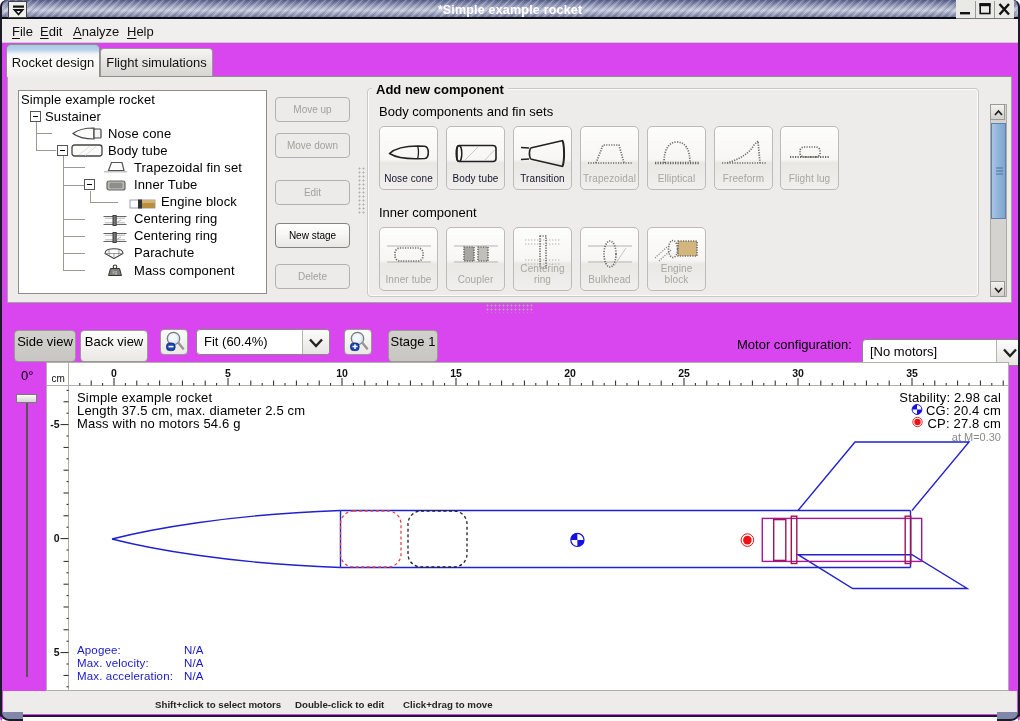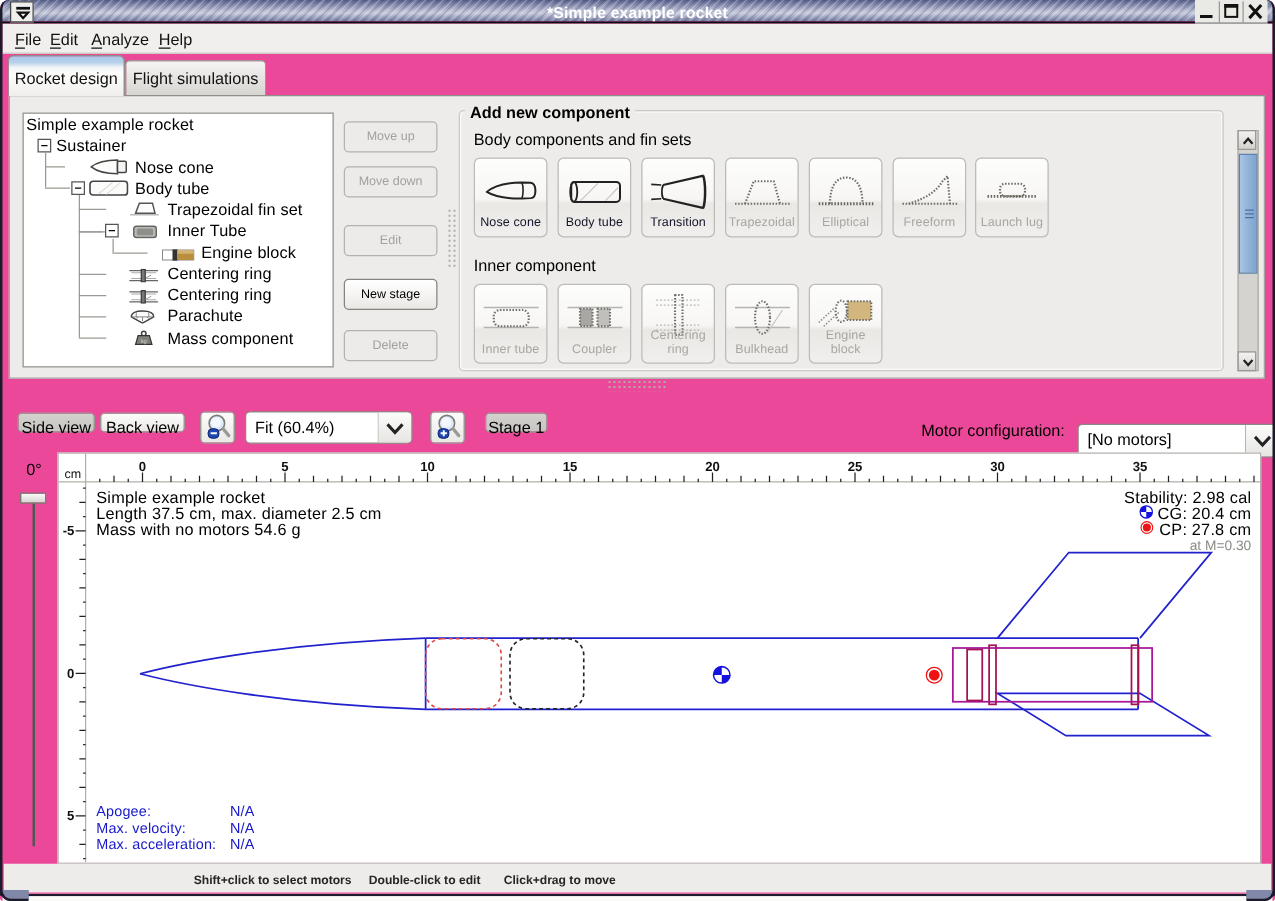--- a/index.html
+++ b/index.html
@@ -1,18 +1,18 @@
 <!DOCTYPE html>
 <html><head>
 <meta charset="utf-8">
 <style>
 * { margin:0; padding:0; box-sizing:border-box; }
 html,body { width:1020px; height:721px; background:#fff; overflow:hidden;
   font-family:"Liberation Sans",sans-serif; }
-#win { position:absolute; left:0; top:0; width:1020px; height:721px; background:#ec4899; border-radius:7px 7px 3px 3px;}
+#win { position:absolute; left:0; top:0; width:1020px; height:721px; background:#d946ef; border-radius:7px 7px 3px 3px;}
 .abs { position:absolute; }
 #titlebar { left:1px; top:0px; width:1018px; height:19px;
   background:
     repeating-linear-gradient(135deg, rgba(255,255,255,0.22) 0 1.2px, rgba(255,255,255,0) 1.2px 2.6px, rgba(25,30,62,0.15) 2.6px 3.8px, rgba(25,30,62,0) 3.8px 5.2px),
     linear-gradient(180deg,#57608a 0%,#7d84a8 18%,#b8bdd2 50%,#c6cadb 62%,#8f95b5 88%,#737b9f 100%);
   border-bottom:2px solid #0d0d16; border-radius:6px 6px 0 0; }
 #sysicon { left:8px; top:1px; width:19px; height:17px; background:#efefed; border:1px solid #444; }
 
 #title { left:0; right:0; top:3px; text-align:center; color:#fff; font-weight:bold; font-size:12.5px; letter-spacing:0.2px;}
 #menubar { left:2px; top:19px; width:1016px; height:24px; background:#f0efed; border-bottom:1px solid #cccbc7;}
@@ -44,21 +44,21 @@
 .seclabel { position:absolute; font-size:13px; color:#000; }
 .cbtn { position:absolute; width:59px; height:64px; border:1px solid #bcbbb5; border-radius:5px;
   background:linear-gradient(180deg,#fdfdfc 0%,#f7f6f4 52%,#e9e8e5 58%,#f0efed 100%); }
 .cbtn .lab { position:absolute; bottom:5px; width:100%; text-align:center; font-size:10px; color:#15152a; line-height:10.5px; letter-spacing:0.1px;}
 .cbtn.dis .lab { color:#a7a6a0; }
 .cbtn svg { position:absolute; left:50%; transform:translateX(-50%); }
 #sbar { position:absolute; left:982px; top:27px; width:17px; height:193px; background:#d4d3cf; border:1px solid #acaba5; }
 .sbtn { position:absolute; left:0px; width:15px; height:16px; background:linear-gradient(180deg,#f4f3f1,#d2d1cd); border:1px solid #9a9994; }
 #sthumb { position:absolute; left:0px; top:18px; width:15px; height:96px;
   background:linear-gradient(90deg,#aac5e4 0%,#93b5da 45%,#7ea4cf 100%); border:1px solid #5e82ad; }
-.tbtn { position:absolute; top:330px; height:16px; border:1px solid #9a9994; border-radius:4px; font-size:13px; color:#000; text-align:center; }
+.tbtn { position:absolute; top:330px; height:32px; border:1px solid #9a9994; border-radius:4px; font-size:13px; color:#000; text-align:center; }
 .tbtn.sel { background:linear-gradient(180deg,#d2d1cd,#c7c6c2); }
 .tbtn.nor { background:linear-gradient(180deg,#fcfcfb,#e9e8e5); }
 .combo { position:absolute; border:1px solid #8a8984; border-radius:4px; background:#fff; }
 .combo .arr { position:absolute; right:0; top:0; bottom:0; width:27px; border-left:1px solid #b5b4ae;
   background:linear-gradient(180deg,#fcfcfb,#e6e5e2); border-radius:0 3px 3px 0;}
 .combo .txt { position:absolute; left:7px; top:4px; font-size:13px; color:#000; white-space:nowrap;}
 .combo svg { position:absolute; right:5px; top:7px; }
 #figpane { left:46px; top:362px; width:963px; height:329px; background:#fff; border:1px solid #b0afa9; }
 #statusbar { left:3px; top:691px; width:1014px; height:23px; background:#edeceb; font-size:9.7px; font-weight:bold; color:#262626; }
 #statusbar span { position:absolute; top:8px; }
@@ -232,21 +232,21 @@
           <path d="M7 26 C17 23 28 18 34 8 L38 4 L40 26" stroke="#6f6f69" stroke-width="1.7" fill="none" stroke-dasharray="1.2 1.3" stroke-linejoin="round"></path>
           <path d="M2 26 L46 26" stroke="#6f6f69" stroke-width="1.7" fill="none" stroke-dasharray="1.2 1.3" stroke-linejoin="round"></path>
         </svg>
         <div class="lab">Freeform</div>
       </div>
 <div class="cbtn dis" style="left:772px; top:49px;">
         <svg style="top:14px;" width="48" height="26" viewBox="0 0 48 26">
           <rect x="14" y="6" width="20" height="10" rx="4" stroke="#6f6f69" stroke-width="1.7" fill="none" stroke-dasharray="1.2 1.3" stroke-linejoin="round"></rect>
           <path d="M4 16 L44 16" stroke="#67675f" stroke-width="2.2" fill="none" stroke-dasharray="1.2 1.3"></path>
         </svg>
-        <div class="lab">Launch lug</div>
+        <div class="lab">Flight lug</div>
       </div>
 <div class="cbtn dis" style="left:371px; top:150px;">
         <svg style="top:12px;" width="48" height="28" viewBox="0 0 48 28">
           <path d="M2 6 L46 6 M2 22 L46 22" stroke="#b5b4b0" stroke-width="1.2" fill="none"></path>
           <rect x="10" y="8" width="28" height="13" rx="5" stroke="#6f6f69" stroke-width="1.7" fill="none" stroke-dasharray="1.2 1.3" stroke-linejoin="round"></rect>
         </svg>
         <div class="lab">Inner tube</div>
       </div>
 <div class="cbtn dis" style="left:438px; top:150px;">
         <svg style="top:14px;" width="48" height="24" viewBox="0 0 48 24">

